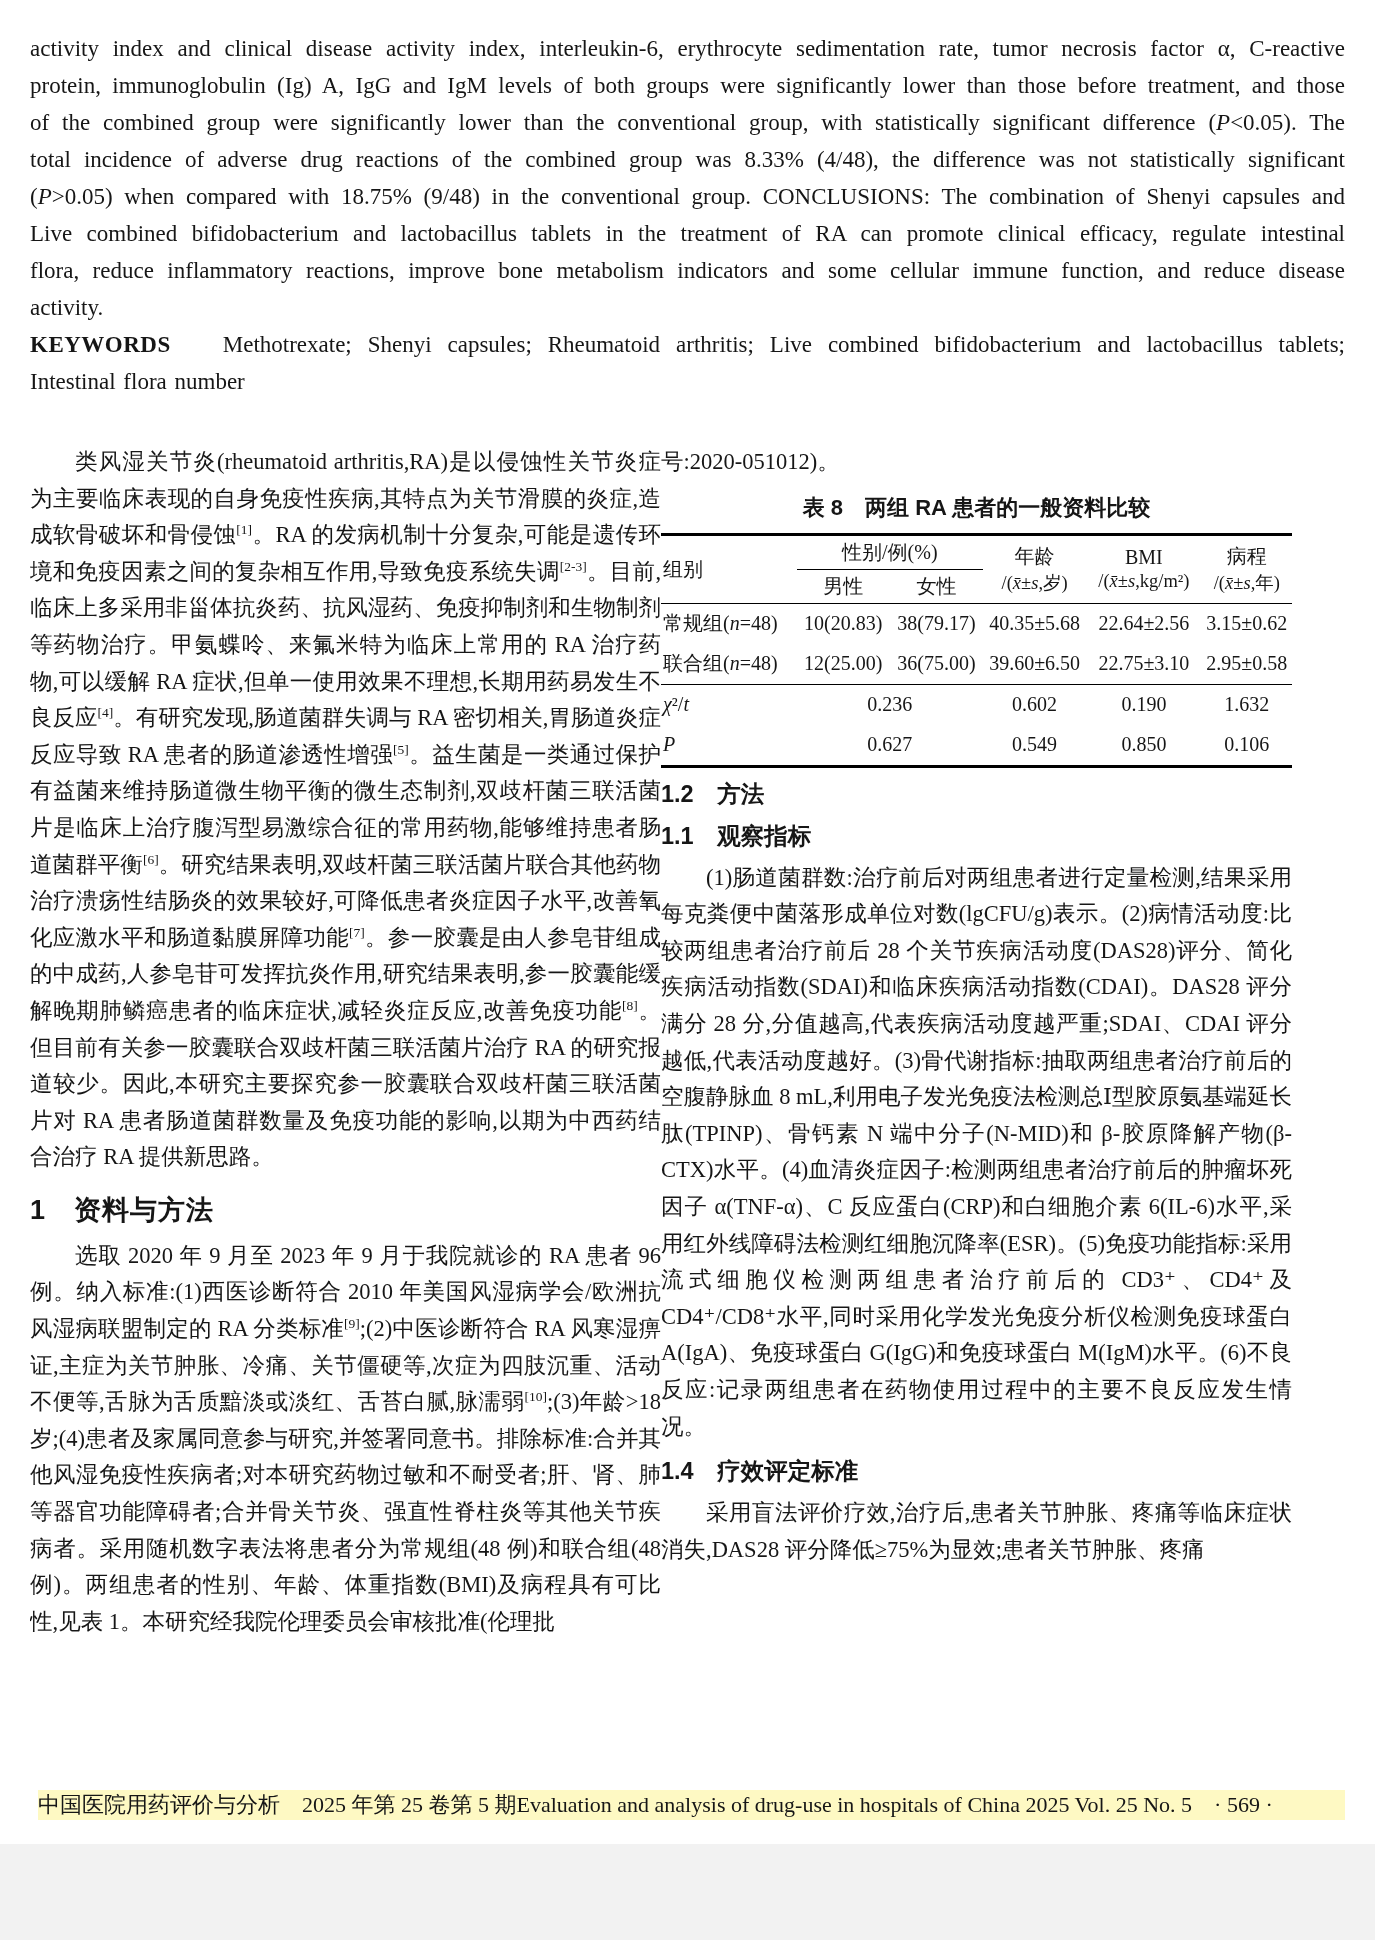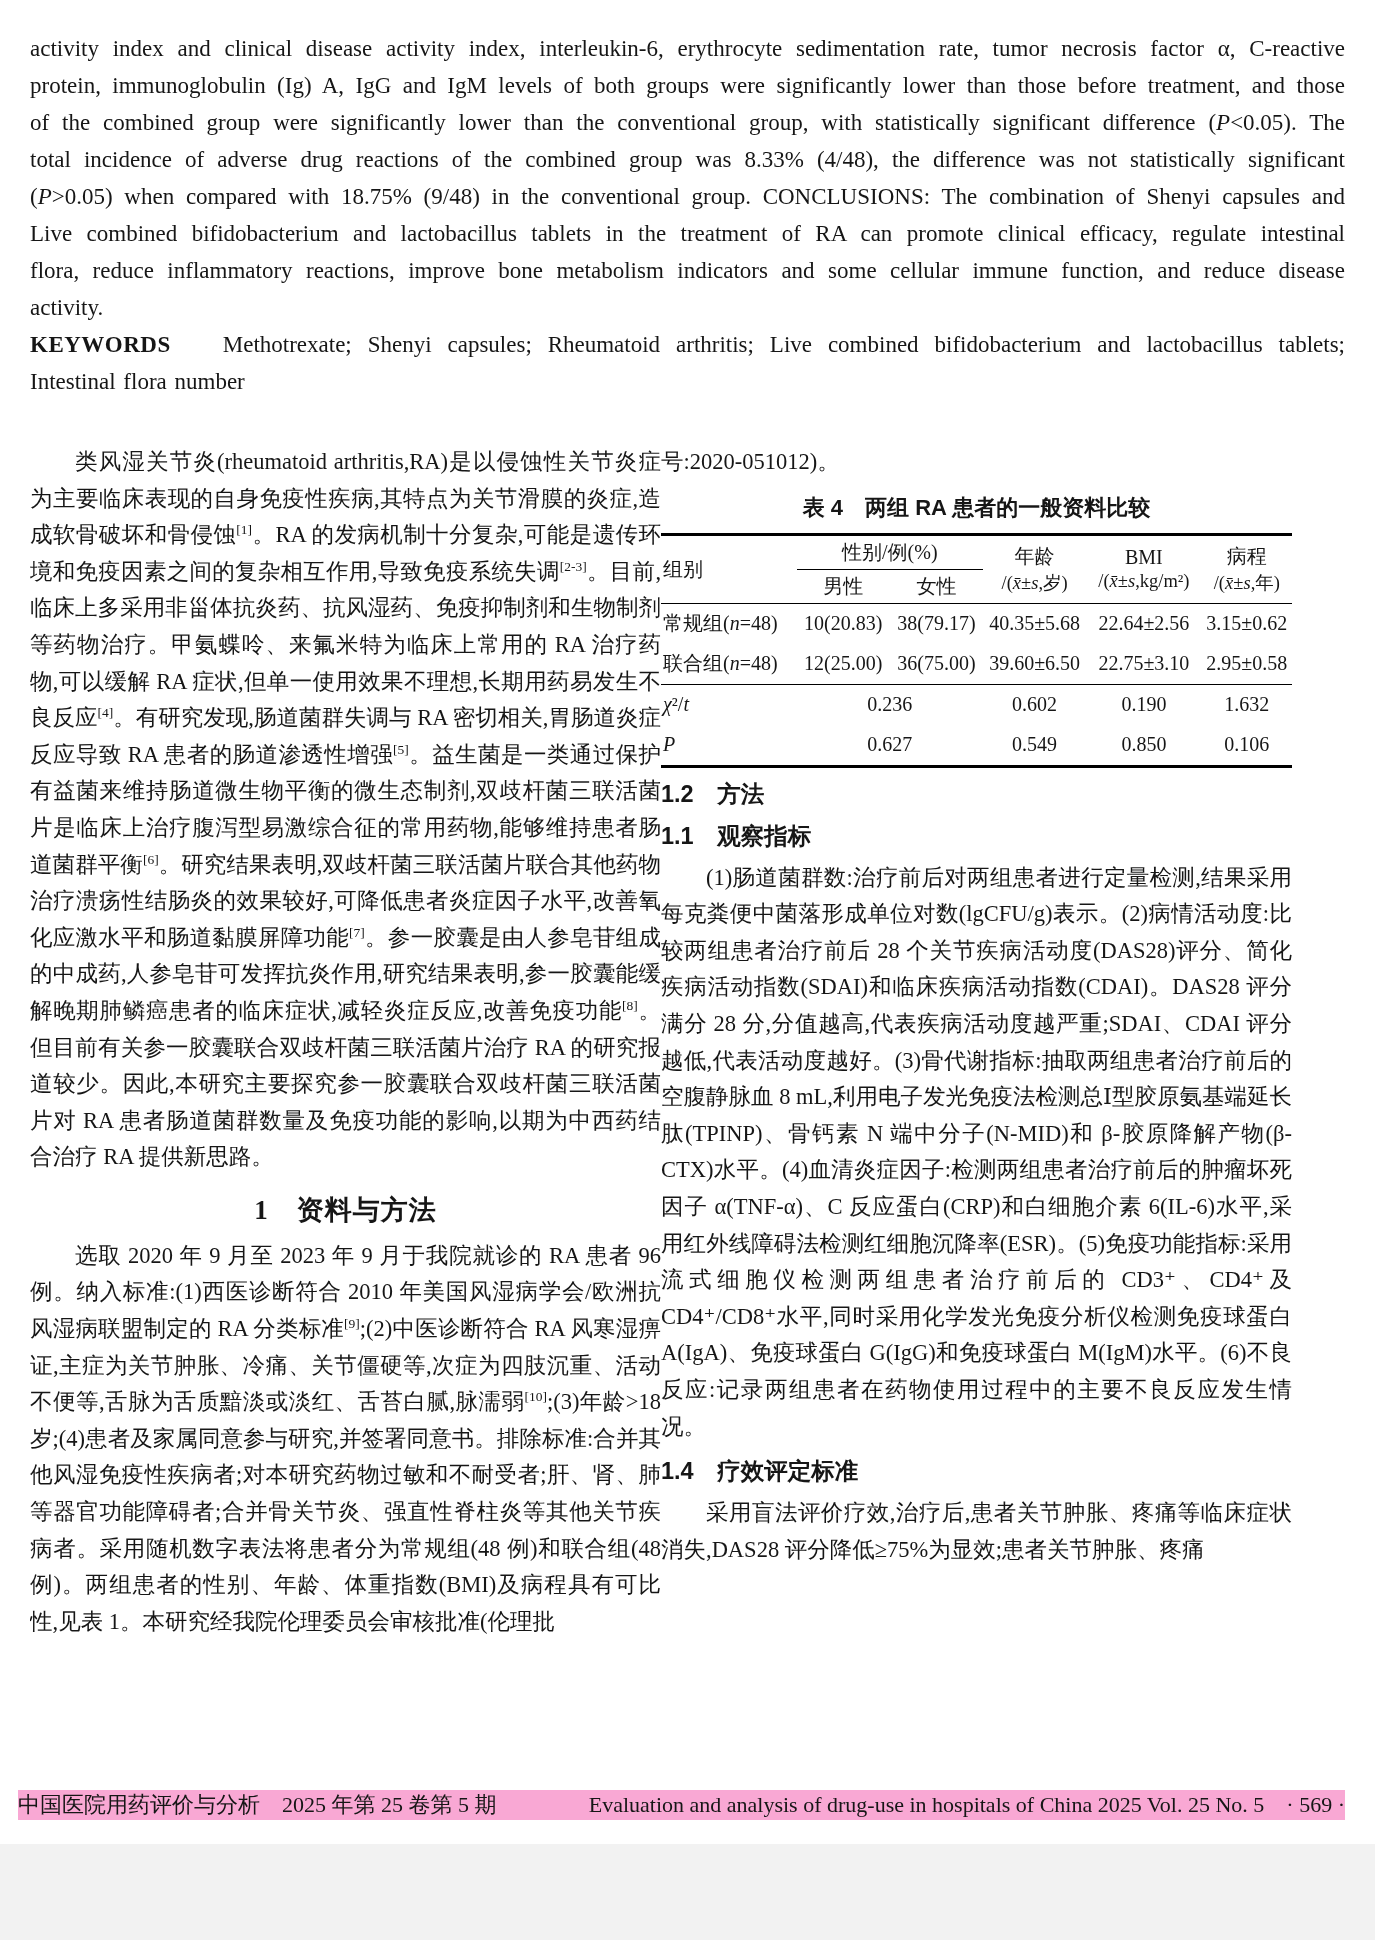--- a/index.html
+++ b/index.html
@@ -19,22 +19,22 @@
 
   
   .cols { display:flex; margin-top:44px; height:1395px; overflow:hidden; }
   .col { width:631px; flex:0 0 631px; }
 
   .body { margin:0; font-size:22.5px; line-height:36.6px; text-align:justify; }
   .indent { text-indent:2em; }
   sup { font-size:0.6em; line-height:0; }
 
   .h-sec {
-    font-family:Liberation Serif, serif;
-    font-weight:bold; font-size:27px; margin:16px 0 10px 0; letter-spacing:1px;text-align:center;
+    font-family:Liberation Sans, sans-serif;
+    font-weight:bold; font-size:27px; margin:16px 0 10px 0; letter-spacing:1px;
   }
   .h-sub {
     font-family:"Liberation Sans","DejaVu Sans",sans-serif;
     font-weight:bold; font-size:23.5px; margin:10px 0 8px 0;
   }
 
   
   .table-caption {
     font-family:"Liberation Sans","DejaVu Sans",sans-serif;
     font-weight:bold; font-size:22px; text-align:center; margin:12px 0 10px 0;
@@ -50,23 +50,23 @@
   .t1 .th-group { text-align:left; width:21%; padding-left:2px; }
   .t1 .w-male { width:15.5%; } .t1 .w-female { width:15.5%; }
   .t1 .w-age { width:16%; } .t1 .w-bmi { width:18%; } .t1 .w-course { width:14%; }
   .t1 .th-sex { border-bottom:1.5px solid #000; }
   .t1 tbody tr:first-child td { border-top:1.5px solid #000; }
   .t1 tr.stat-first td { border-top:1.5px solid #000; }
   .t1 .unit { font-size:18.5px; }
 
   
   .footer {
-    position:absolute; left:18px; right:30px; bottom:24px;
-    display:flex; justify-content:space-between; align-items:baseline;
-    font-size:22px; background:#f9a8d4;
+    position:absolute; left:38px; right:30px; bottom:24px;
+    display:flex; align-items:baseline;
+    font-size:22px; background:#fef9c3;
   }
 </style>
 </head>
 <body>
 
 <div class="page">
 
   <p class="abs">activity index and clinical disease activity index, interleukin-6, erythrocyte sedimentation rate, tumor necrosis factor α, C-reactive protein, immunoglobulin (Ig) A, IgG and IgM levels of both groups were significantly lower than those before treatment, and those of the combined group were significantly lower than the conventional group, with statistically significant difference (<i>P</i>&lt;0.05). The total incidence of adverse drug reactions of the combined group was 8.33% (4/48), the difference was not statistically significant (<i>P</i>&gt;0.05) when compared with 18.75% (9/48) in the conventional group. CONCLUSIONS: The combination of Shenyi capsules and Live combined bifidobacterium and lactobacillus tablets in the treatment of RA can promote clinical efficacy, regulate intestinal flora, reduce inflammatory reactions, improve bone metabolism indicators and some cellular immune function, and reduce disease activity.</p>
 
   <p class="kw"><span class="kw-label">KEYWORDS</span><span>Methotrexate; Shenyi capsules; Rheumatoid arthritis; Live combined bifidobacterium and lactobacillus tablets; Intestinal flora number</span></p>
@@ -75,21 +75,21 @@
 
     <div class="col">
       <p class="body indent">类风湿关节炎(rheumatoid arthritis,RA)是以侵蚀性关节炎症为主要临床表现的自身免疫性疾病,其特点为关节滑膜的炎症,造成软骨破坏和骨侵蚀<sup>[1]</sup>。RA 的发病机制十分复杂,可能是遗传环境和免疫因素之间的复杂相互作用,导致免疫系统失调<sup>[2-3]</sup>。目前,临床上多采用非甾体抗炎药、抗风湿药、免疫抑制剂和生物制剂等药物治疗。甲氨蝶呤、来氟米特为临床上常用的 RA 治疗药物,可以缓解 RA 症状,但单一使用效果不理想,长期用药易发生不良反应<sup>[4]</sup>。有研究发现,肠道菌群失调与 RA 密切相关,胃肠道炎症反应导致 RA 患者的肠道渗透性增强<sup>[5]</sup>。益生菌是一类通过保护有益菌来维持肠道微生物平衡的微生态制剂,双歧杆菌三联活菌片是临床上治疗腹泻型易激综合征的常用药物,能够维持患者肠道菌群平衡<sup>[6]</sup>。研究结果表明,双歧杆菌三联活菌片联合其他药物治疗溃疡性结肠炎的效果较好,可降低患者炎症因子水平,改善氧化应激水平和肠道黏膜屏障功能<sup>[7]</sup>。参一胶囊是由人参皂苷组成的中成药,人参皂苷可发挥抗炎作用,研究结果表明,参一胶囊能缓解晚期肺鳞癌患者的临床症状,减轻炎症反应,改善免疫功能<sup>[8]</sup>。但目前有关参一胶囊联合双歧杆菌三联活菌片治疗 RA 的研究报道较少。因此,本研究主要探究参一胶囊联合双歧杆菌三联活菌片对 RA 患者肠道菌群数量及免疫功能的影响,以期为中西药结合治疗 RA 提供新思路。</p>
       <h2 class="h-sec">1　资料与方法</h2>
       <p class="body indent">选取 2020 年 9 月至 2023 年 9 月于我院就诊的 RA 患者 96 例。纳入标准:(1)西医诊断符合 2010 年美国风湿病学会/欧洲抗风湿病联盟制定的 RA 分类标准<sup>[9]</sup>;(2)中医诊断符合 RA 风寒湿痹证,主症为关节肿胀、冷痛、关节僵硬等,次症为四肢沉重、活动不便等,舌脉为舌质黯淡或淡红、舌苔白腻,脉濡弱<sup>[10]</sup>;(3)年龄&gt;18 岁;(4)患者及家属同意参与研究,并签署同意书。排除标准:合并其他风湿免疫性疾病者;对本研究药物过敏和不耐受者;肝、肾、肺等器官功能障碍者;合并骨关节炎、强直性脊柱炎等其他关节疾病者。采用随机数字表法将患者分为常规组(48 例)和联合组(48 例)。两组患者的性别、年龄、体重指数(BMI)及病程具有可比性,见表 1。本研究经我院伦理委员会审核批准(伦理批</p>
     </div>
 
     <div class="col">
       <p class="body">号:2020-051012)。</p>
 
-      <div class="table-caption">表 4　两组 RA 患者的一般资料比较</div>
+      <div class="table-caption">表 8　两组 RA 患者的一般资料比较</div>
 
       <table class="t1">
         <thead>
           <tr>
             <th rowspan="2" class="th-group">组别</th>
             <th colspan="2" class="th-sex">性别/例(%)</th>
             <th rowspan="2" class="w-age"><span>年龄</span><br><span class="unit">/(<i>x̄</i>±<i>s</i>,岁)</span></th>
             <th rowspan="2" class="w-bmi"><span>BMI</span><br><span class="unit">/(<i>x̄</i>±<i>s</i>,kg/m²)</span></th>
             <th rowspan="2" class="w-course"><span>病程</span><br><span class="unit">/(<i>x̄</i>±<i>s</i>,年)</span></th>
           </tr>

